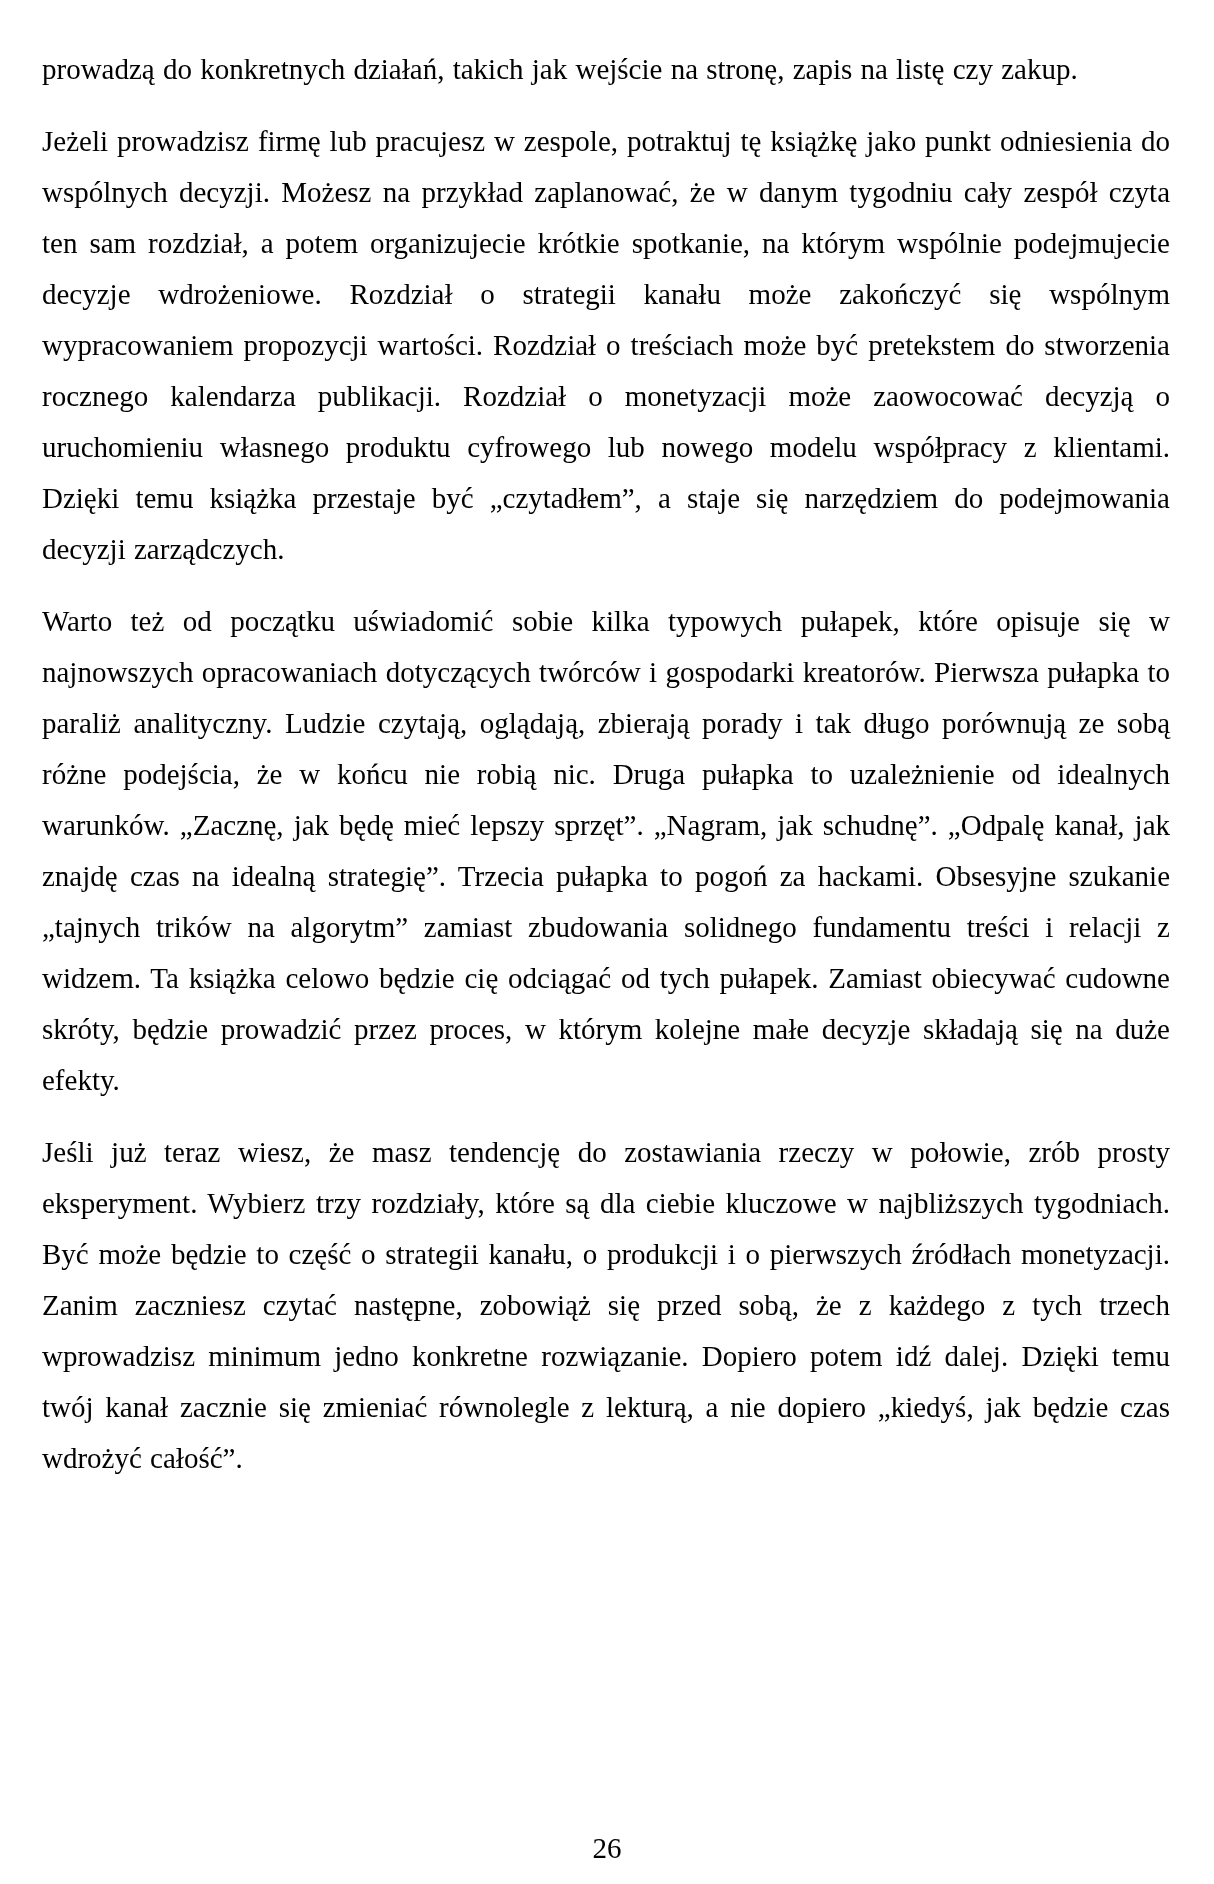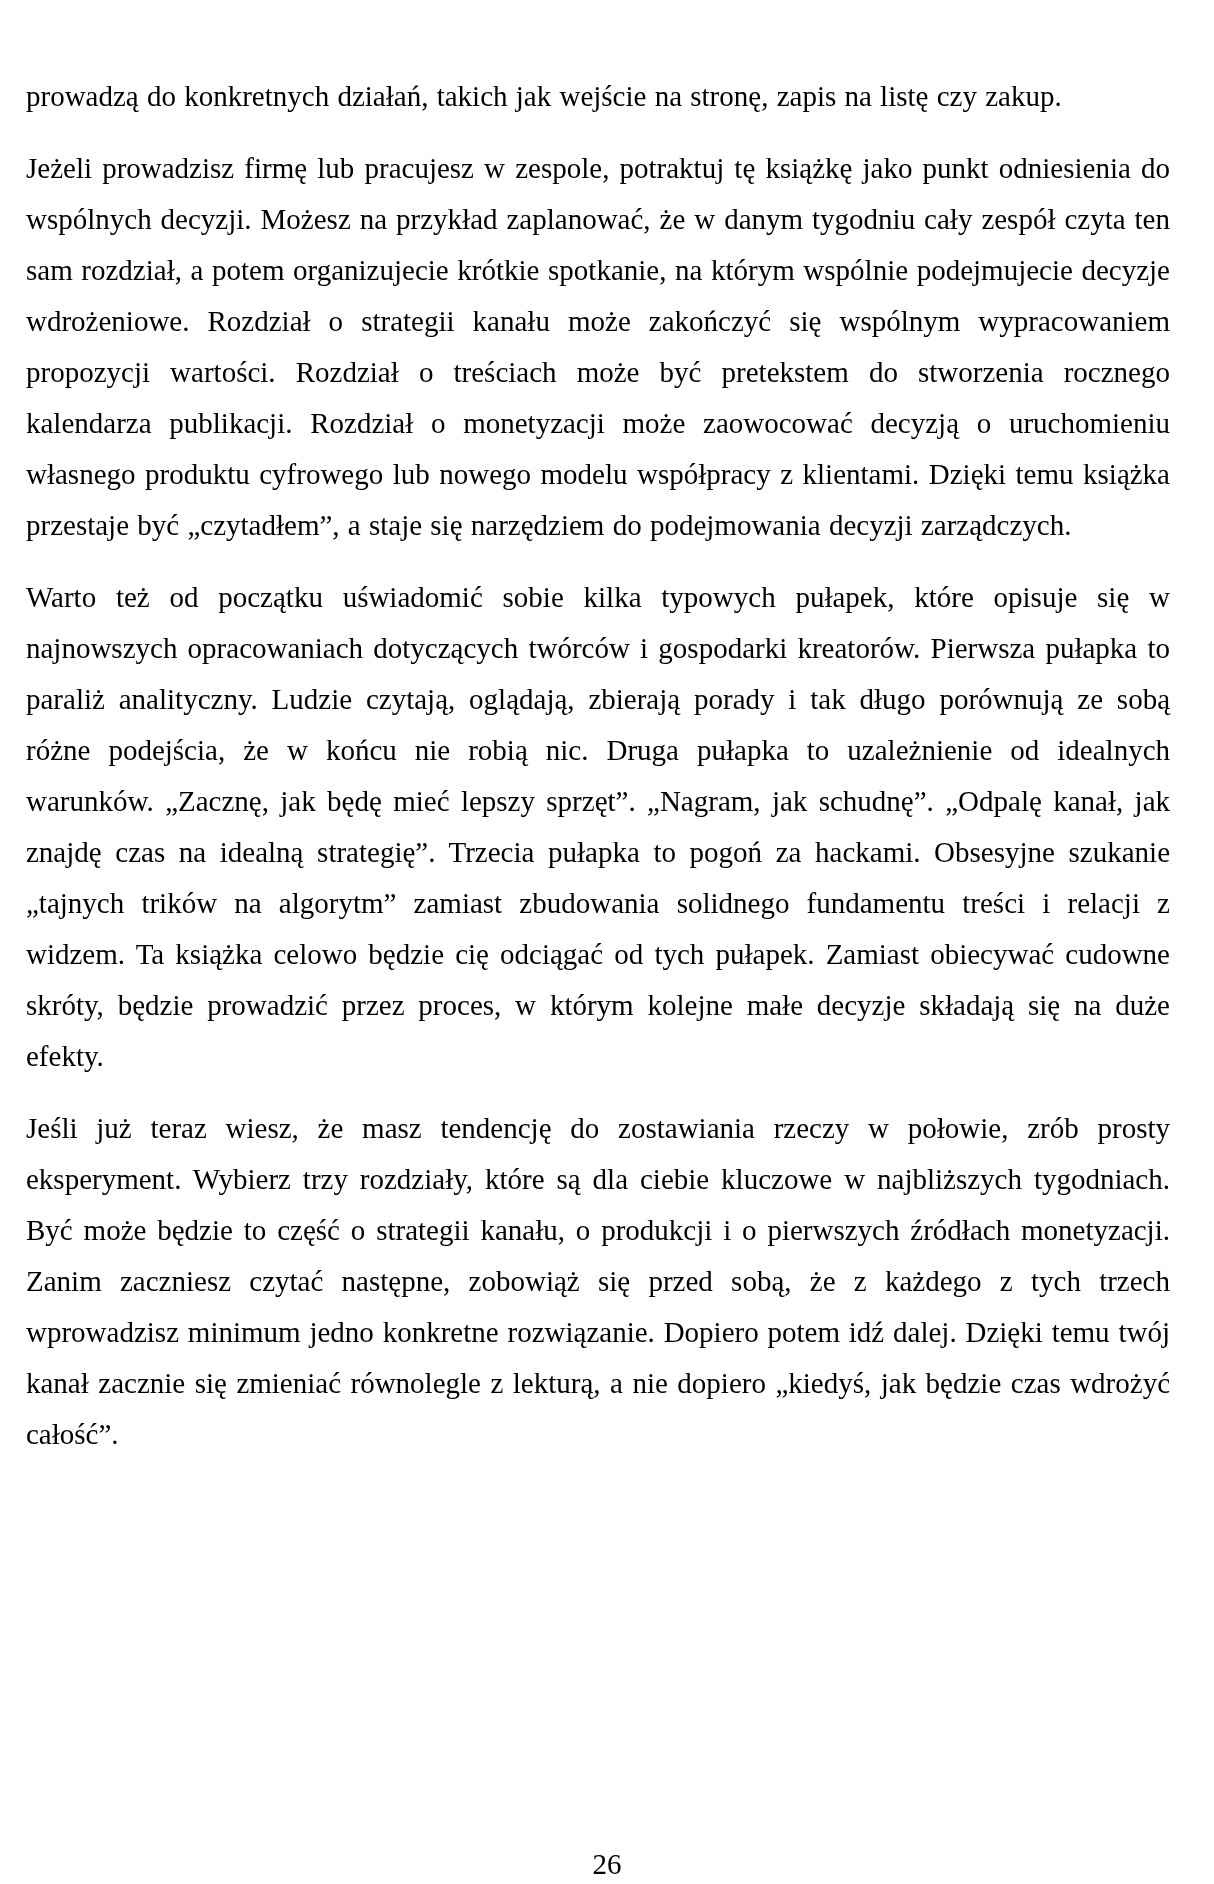--- a/index.html
+++ b/index.html
@@ -9,36 +9,35 @@
   body {
     width: 1214px;
     height: 1884px;
     background: #ffffff;
     color: #000000;
     font-family: "Liberation Serif", serif;
     position: relative;
     overflow: hidden;
   }
   .page-text {
-    padding: 44px 44px 0 26px;
-    margin-top: 27px;
+    padding: 44px 44px 0 42px;
   }
   p.para {
     font-size: 29px;
     line-height: 51px;
     text-align: justify;
     margin: 0 0 21px 0;
     word-spacing: 1px;
   }
   p.para.justify-last {
     text-align-last: justify;
   }
   .page-footer {
     position: absolute;
-    bottom: 0;
+    bottom: 16px;
     left: 0;
     width: 100%;
     text-align: center;
   }
   .page-number {
     font-size: 29px;
     line-height: 40px;
   }
 </style>
 </head>

